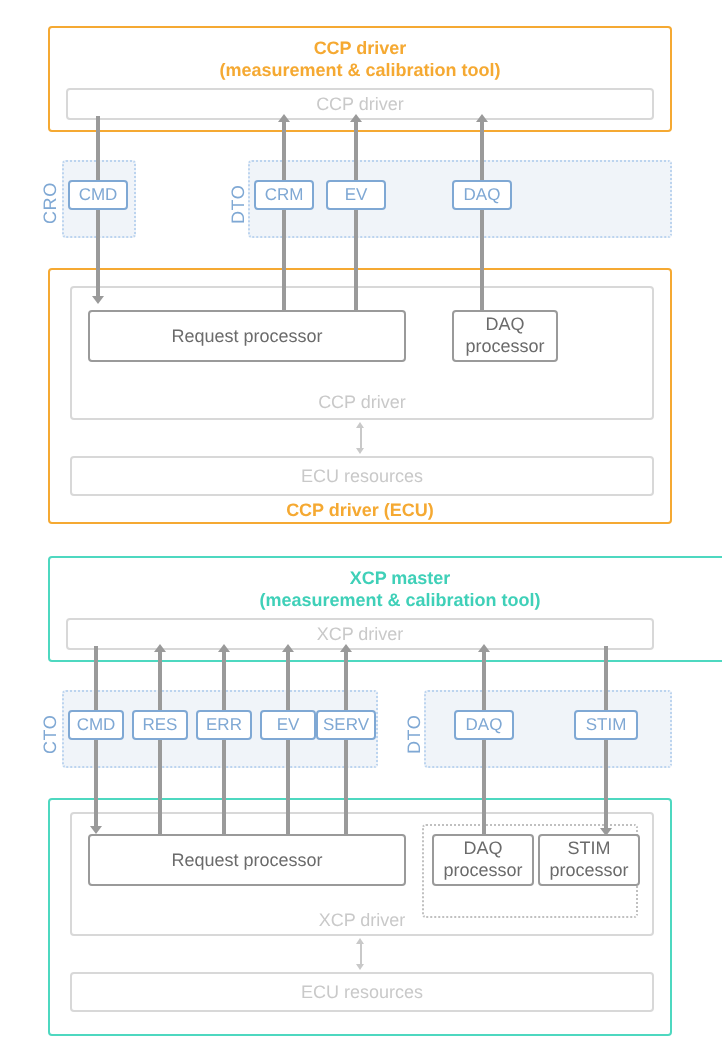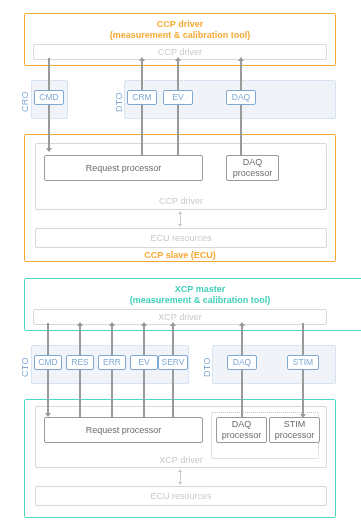--- a/index.html
+++ b/index.html
@@ -124,21 +124,21 @@
       <span>DAQ</span>
       <span>processor</span>
     </div>
 
     <div class="bidi" style="left:155px;top:78px;height:12px;"></div>
     <div class="bidi-head up" style="left:153px;top:75.5px;"></div>
     <div class="bidi-head down" style="left:153px;top:89px;"></div>
 
     <div class="abs panel" style="left:10px;top:93px;width:292px;height:20px;">ECU resources</div>
 
-    <div class="frame-title" style="top:115px;">CCP slave (ECU)</div>
+    <div class="frame-title" style="top:115px;">CCP driver (ECU)</div>
   </div>
 
   <div class="abs frame teal" style="left:24px;top:278px;width:352px;height:53px;">
     <div class="frame-title teal" style="top:5px;">XCP master</div>
     <div class="frame-title teal" style="top:15.5px;">(measurement &amp; calibration tool)</div>
     <div class="abs panel" style="left:8px;top:30px;width:294px;height:16px;">XCP driver</div>
   </div>
 
   <div class="abs band" style="left:31px;top:345px;width:158px;height:39px;"></div>
   <div class="band-label" style="left:20px;top:353px;height:24px;">CTO</div>

